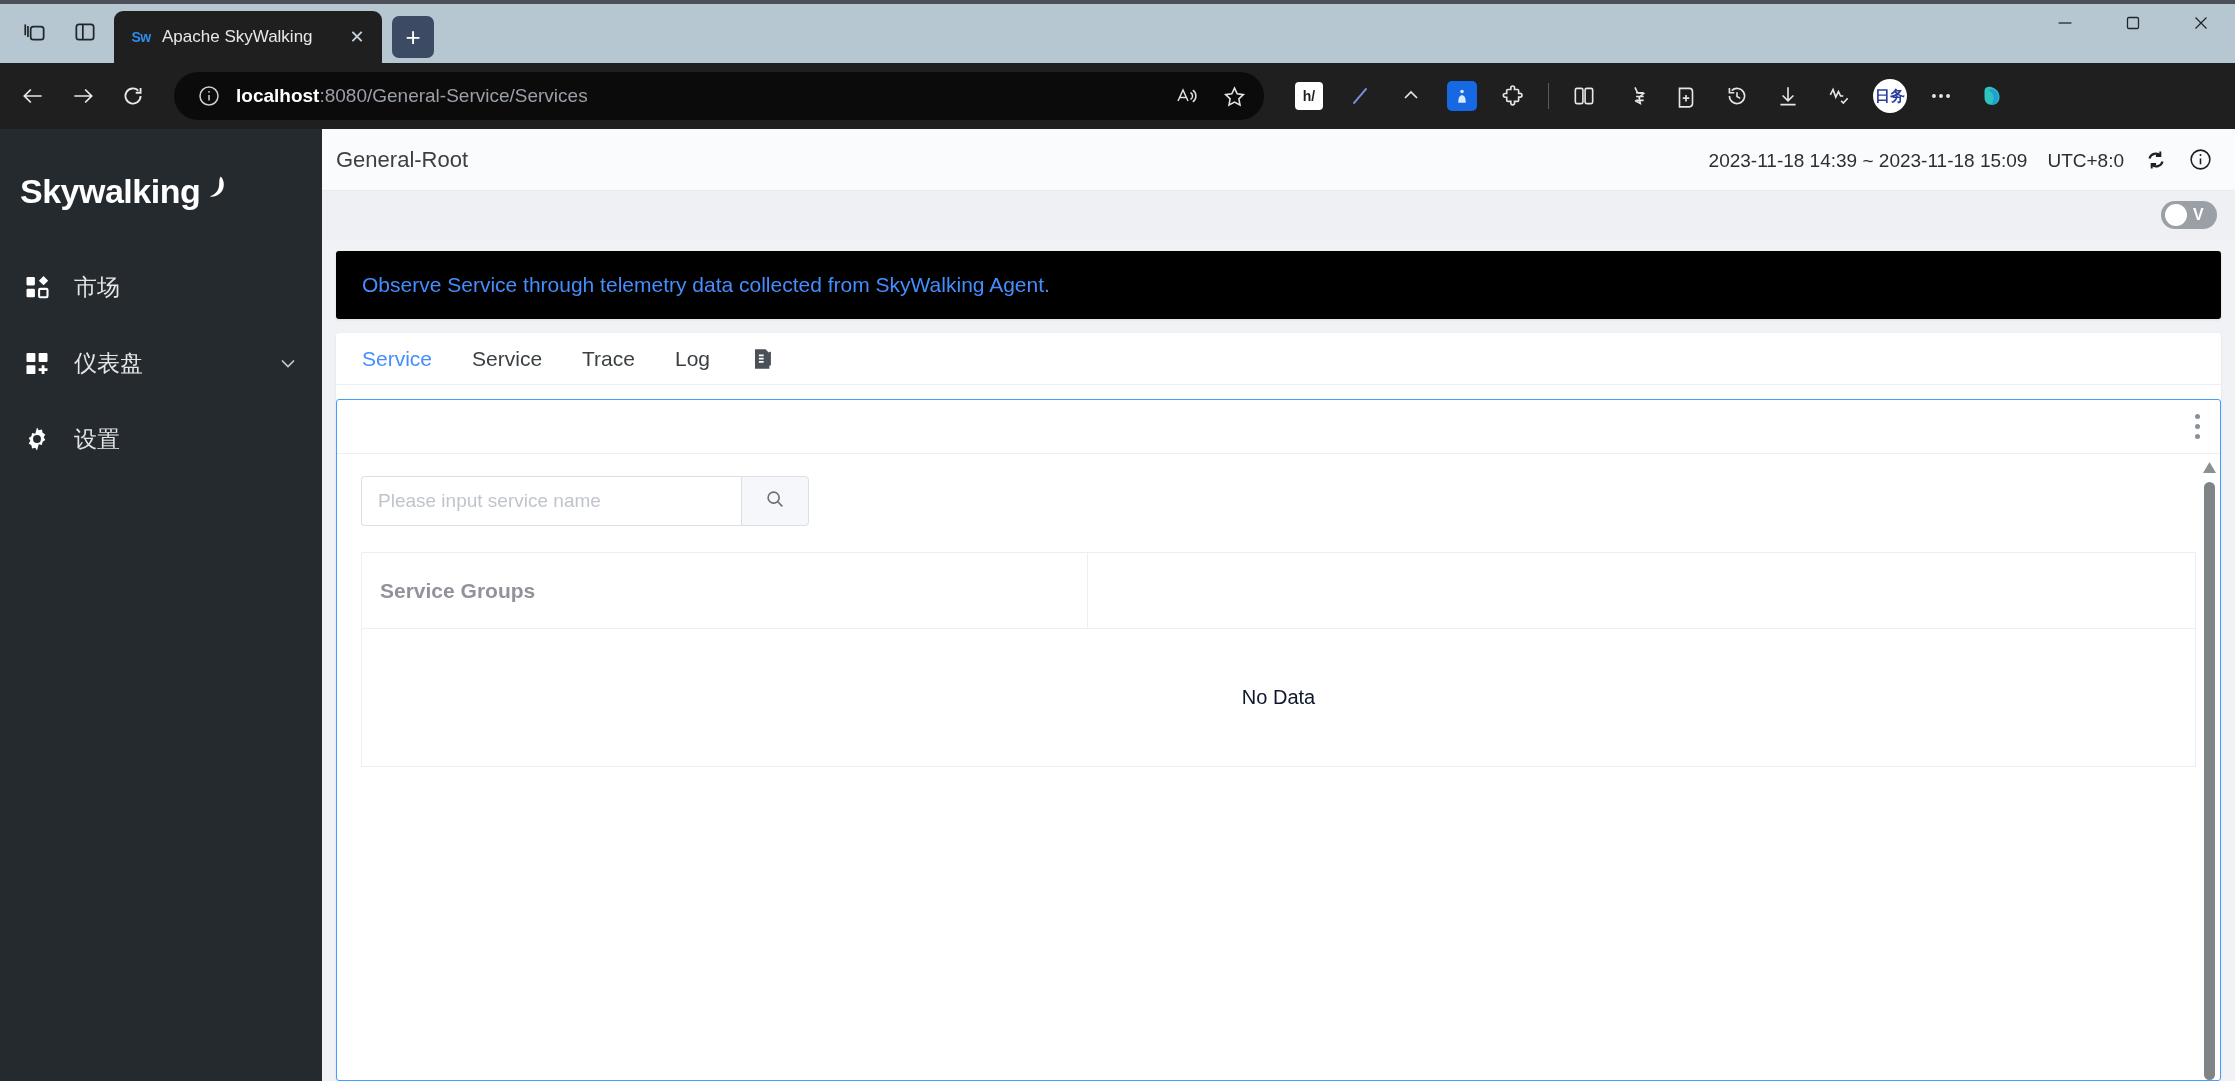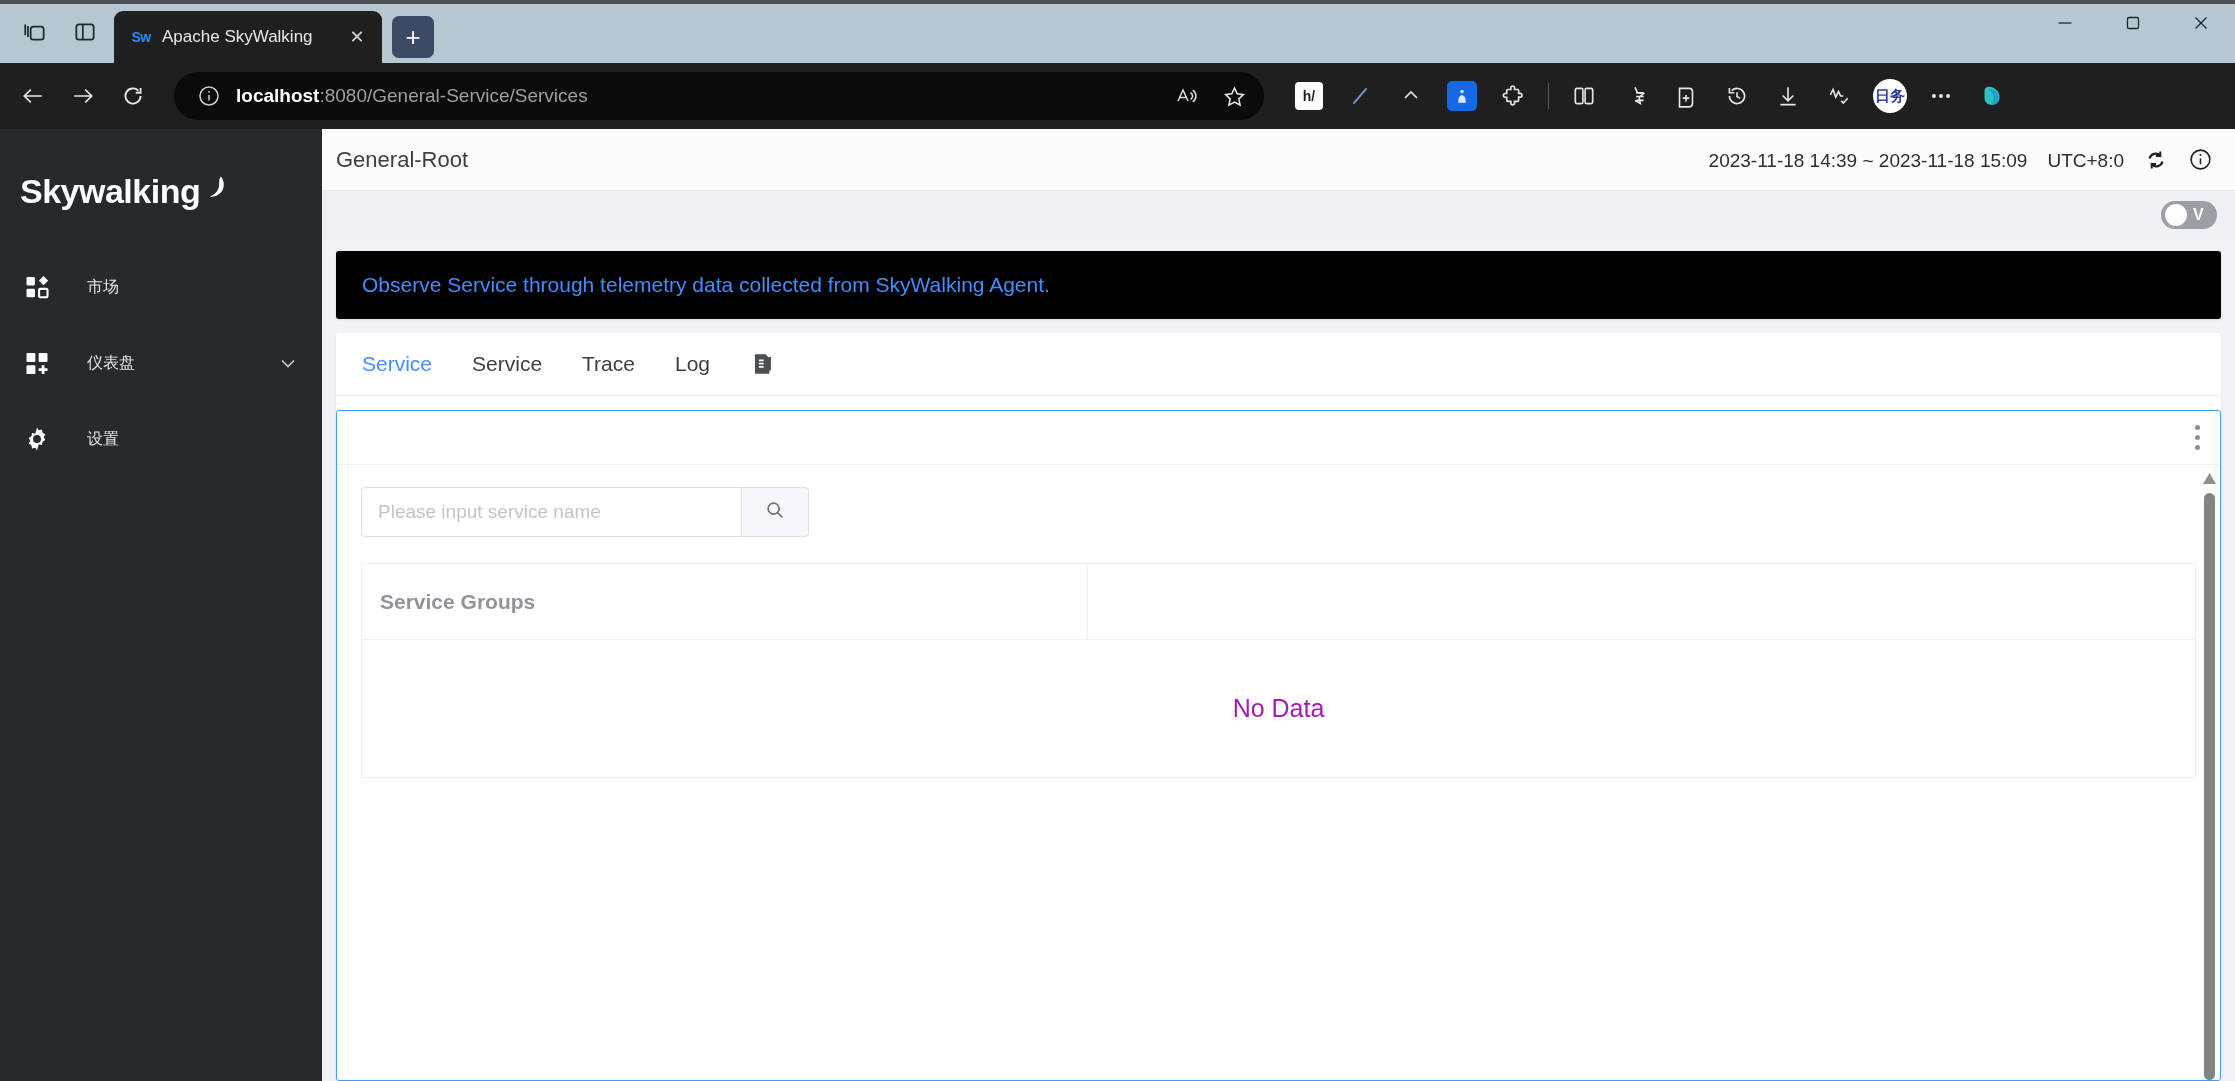--- a/index.html
+++ b/index.html
@@ -94,21 +94,21 @@
   }
   .brand { padding: 12px 0 0 20px; height: 76px; display:flex; align-items:center; }
   .brand-text { color:#fff; font-size: 34px; font-weight: 700; letter-spacing: -0.5px; }
   .brand-moon { margin-left: -4px; }
   .nav-list { margin-top: 26px; display:flex; flex-direction: column; }
   .nav-item {
     height: 76px; display:flex; align-items:center; padding: 0 22px 0 22px; gap: 22px;
     color: #e3e5e7;
   }
   .nav-item .nav-ic { width: 30px; height: 30px; display:flex; align-items:center; justify-content:center; color:#fff; flex:0 0 30px;}
-  .nav-item .nav-label { font-size: 16px; margin-left: 13px; }
+  .nav-item .nav-label { font-size: 23px; }
   .nav-chev { margin-left: auto; color:#c7cbd0; display:flex; align-items:center; }
 
   .content { flex: 1; display: flex; flex-direction: column; min-width: 0; background:#f0f2f5; }
 
   .page-header {
     height: 62px; background: #fafbfc; border-bottom: 1px solid #e8eaec;
     display: flex; align-items: center; padding: 0 22px 0 14px; gap: 16px;
   }
   .ph-title { font-size: 22px; color: #3c4043; }
   .ph-right { margin-left: auto; display: flex; align-items: flex-end; gap: 20px; }
@@ -125,21 +125,21 @@
   .switch-label { color: #fff; font-size: 16px; font-weight: 600; }
 
   .scroll-area { flex: 1; padding: 12px 14px 0 14px; min-height: 0; display: flex; flex-direction: column; }
 
   .banner {
     background: #000000; border-radius: 3px; box-shadow: 0 1px 3px rgba(0,0,0,.08);
     padding: 22px 26px; font-size: 21px; color: #448dfe; margin-bottom: 14px; flex: 0 0 auto;
   }
 
   .tabcard { background:#fff; border-radius:3px; box-shadow: 0 1px 3px rgba(0,0,0,.08); flex: 1; display:flex; flex-direction: column; min-height: 0; }
-  .tabbar { height: 63px; display:flex; align-items:center; padding: 0 26px; gap: 40px; border-bottom: 1px solid #eceef0; }
+  .tabbar { height: 52px; display:flex; align-items:center; padding: 0 26px; gap: 40px; border-bottom: 1px solid #eceef0; }
   .tabitem { font-size: 21px; color: #3c4043; }
   .tabitem.active { color: #448dfe; }
   .tab-copy-ic { color: #4b5056; display:flex; align-items:center; }
 
   .panel {
     margin: 14px 0 0 0; border: 1px solid #409eff; border-radius: 3px;
     background: #fff; flex: 1; display:flex; flex-direction: column; min-height:0; position: relative;
   }
   .panel-head { height: 54px; border-bottom: 1px solid #eceef0; display:flex; align-items:center; justify-content:flex-end; padding-right: 14px; }
   .kebab { display:flex; flex-direction: column; gap: 5px; padding: 6px; }
@@ -157,21 +157,21 @@
   .search-btn {
     width: 68px; border: 1px solid #dcdfe6; border-radius: 0 4px 4px 0;
     background: #f5f7fa; display:flex; align-items:center; justify-content:center; color:#6b7075;
   }
 
   .datatable { border: 1px solid #ebeef5; border-bottom: none; }
   .dt-head { display:flex; height: 76px; border-bottom: 1px solid #ebeef5; }
   .dt-th { display:flex; align-items:center; padding: 0 18px; font-size: 21px; font-weight: 700; color: #909399; }
   .dt-th.c1 { width: 726px; border-right: 1px solid #ebeef5; text-align: center; }
   .dt-th.c2 { flex: 1; }
-  .dt-empty { height: 138px; display:flex; align-items:center; justify-content:center; font-size: 25px; color: #a21caf; border-bottom: 1px solid #ebeef5;}
+  .dt-empty { height: 138px; display:flex; align-items:center; justify-content:center; font-size: 20px; color: #0f172a; border-bottom: 1px solid #ebeef5;}
 
   .vscroll { position:absolute; top: 60px; right: 4px; bottom: 0; width: 14px; display:flex; flex-direction: column; align-items:center; }
   .vscroll-arrow { color:#8a8f94; margin-bottom: 4px; }
   .vscroll-track { flex: 1; width: 11px; background: transparent; display:flex; justify-content:center; }
   .vscroll-thumb { width: 11px; border-radius: 6px; background: #7f8487; height: 100%; }
 </style>
 </head>
 <body>
 
 <div class="browser">

